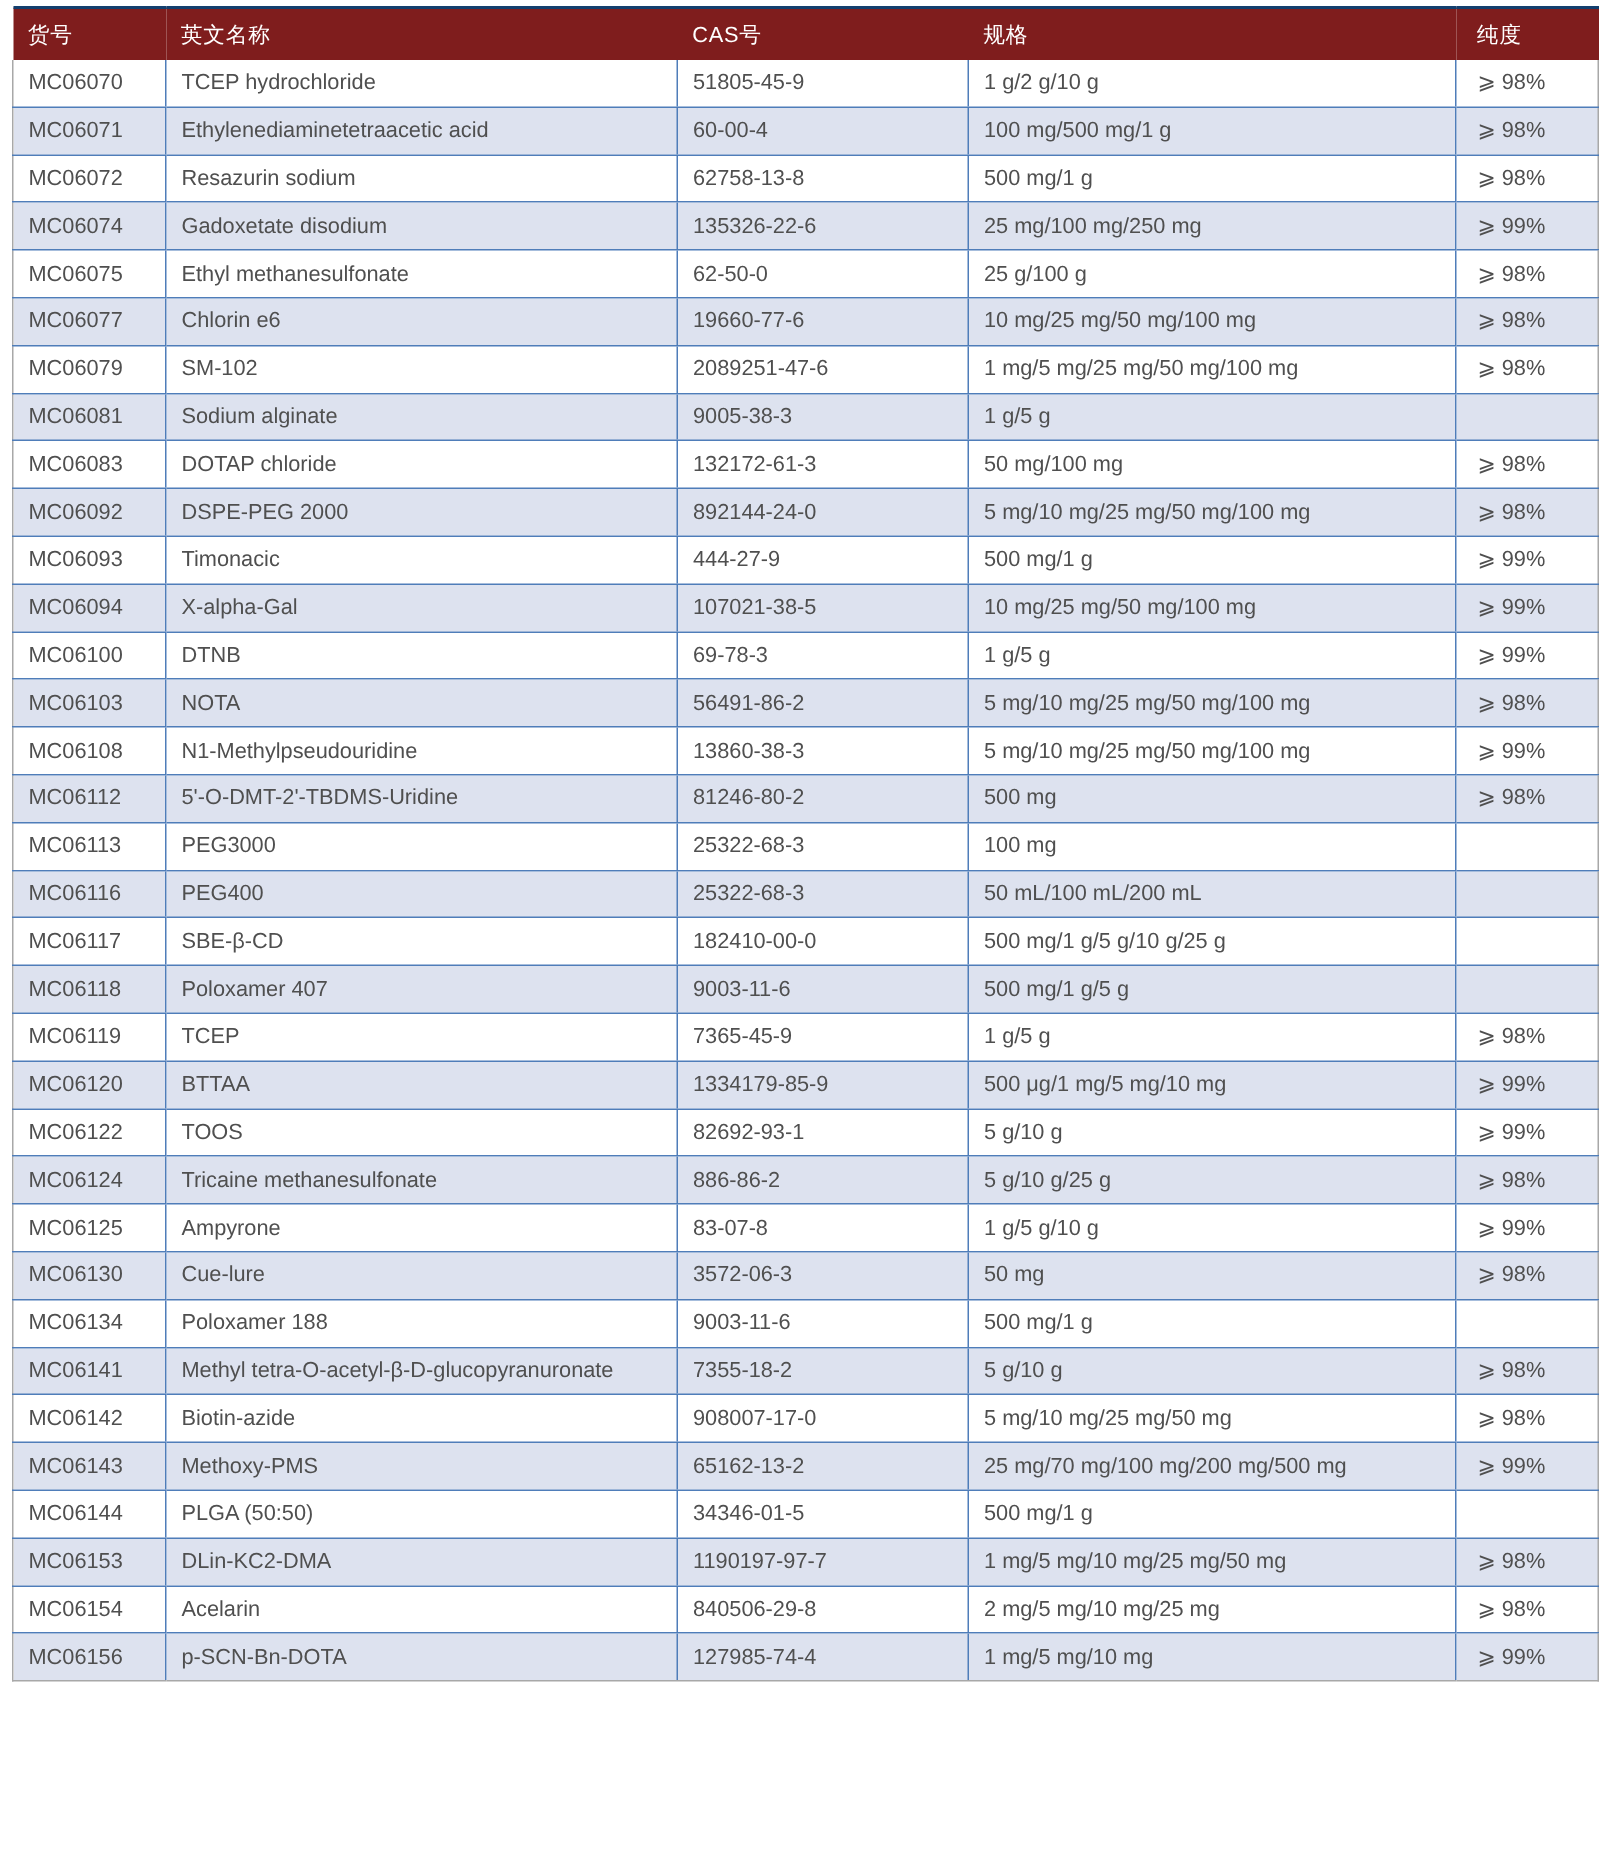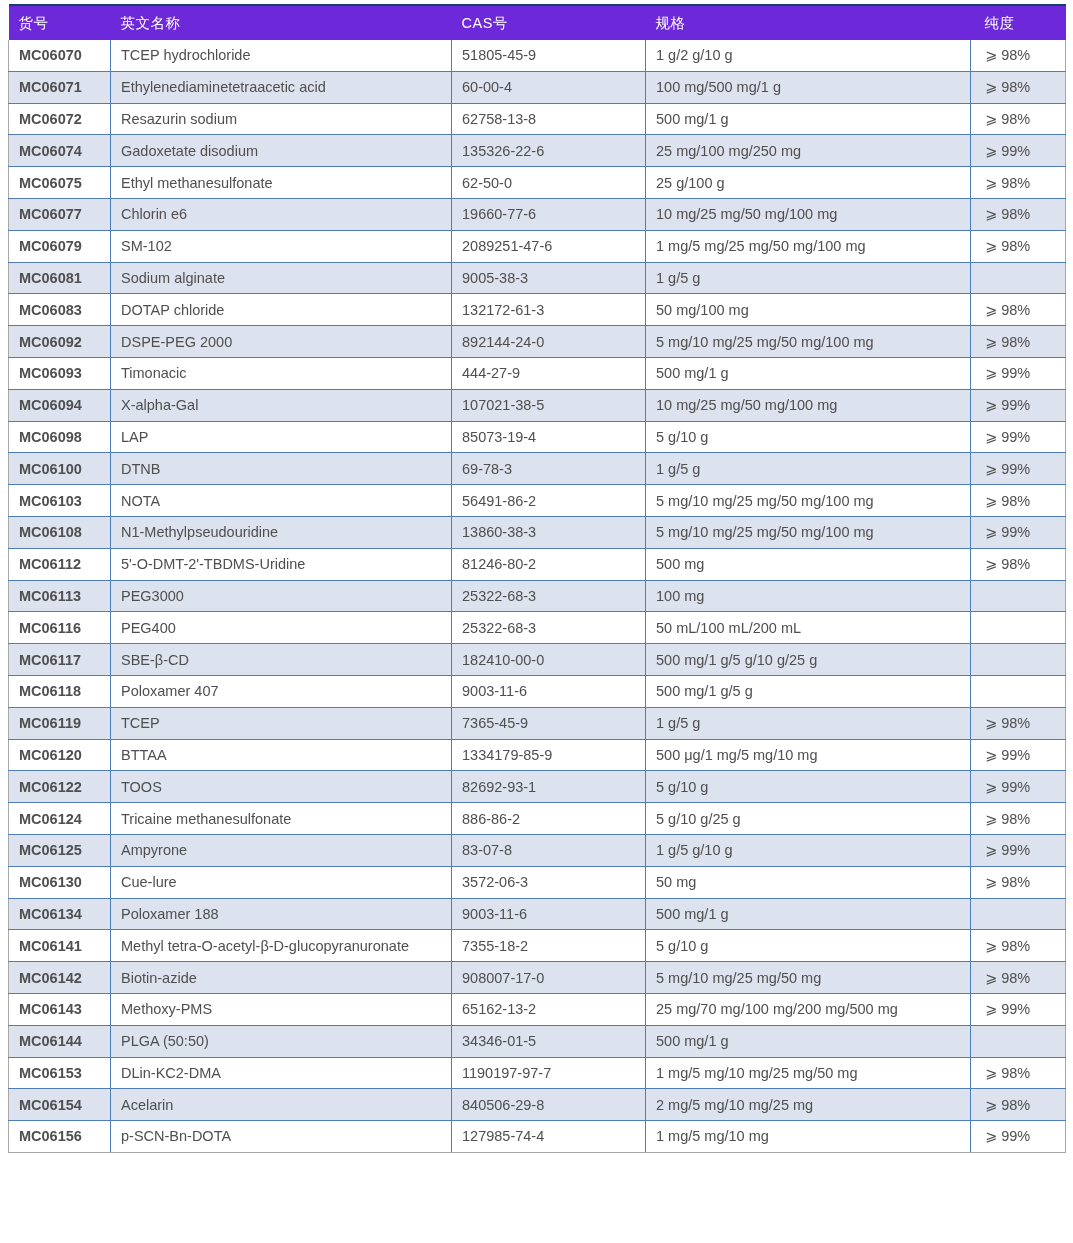--- a/index.html
+++ b/index.html
@@ -11,41 +11,41 @@
     font-family: "Liberation Sans", "DejaVu Sans", sans-serif;
     overflow: hidden;
   }
   .catalog-table {
     border-collapse: collapse;
     table-layout: fixed;
     width: 1057px;
     margin: 4px 8px 0 8px;
   }
   thead th {
-    background: #6d28d9;
+    background: #7f1d1d;
     border-top: 2px solid #133f6e;
     color: #ffffff;
     font-size: 14.5px;
     font-weight: normal;
     text-align: left;
     height: 34px;
     padding: 0 0 0 10px;
     letter-spacing: 0.5px;
   }
   tbody td {
     font-size: 14.5px;
     color: #4f4f4f;
     height: 30.8px;
     padding: 0 0 0 10px;
     border-bottom: 1.5px solid #4f7db9;
     white-space: nowrap;
     overflow: hidden;
   }
   tbody td + td { border-left: 1.5px solid #4f7db9; }
-  tbody td:first-child { border-left: 1px solid #a8a8a8; font-weight: bold; }
+  tbody td:first-child { border-left: 1px solid #a8a8a8; }
   tbody td:last-child  { border-right: 1px solid #a8a8a8; }
   tbody tr:last-child td { border-bottom: 1px solid #a8a8a8; }
   tbody tr:nth-child(even) { background: #dde2ef; }
   td.col-purity, th.col-purity { padding-left: 14px; }
 </style>
 </head>
 <body>
 
 <table class="catalog-table">
   <colgroup>
@@ -155,27 +155,20 @@
   </tr>
 
   <tr>
     <td>MC06094</td>
     <td>X-alpha-Gal</td>
     <td>107021-38-5</td>
     <td>10 mg/25 mg/50 mg/100 mg</td>
     <td class="col-purity">⩾ 99%</td>
   </tr>
 
-  <tr>
-    <td>MC06098</td>
-    <td>LAP</td>
-    <td>85073-19-4</td>
-    <td>5 g/10 g</td>
-    <td class="col-purity">⩾ 99%</td>
-  </tr>
 
   <tr>
     <td>MC06100</td>
     <td>DTNB</td>
     <td>69-78-3</td>
     <td>1 g/5 g</td>
     <td class="col-purity">⩾ 99%</td>
   </tr>
 
   <tr>

